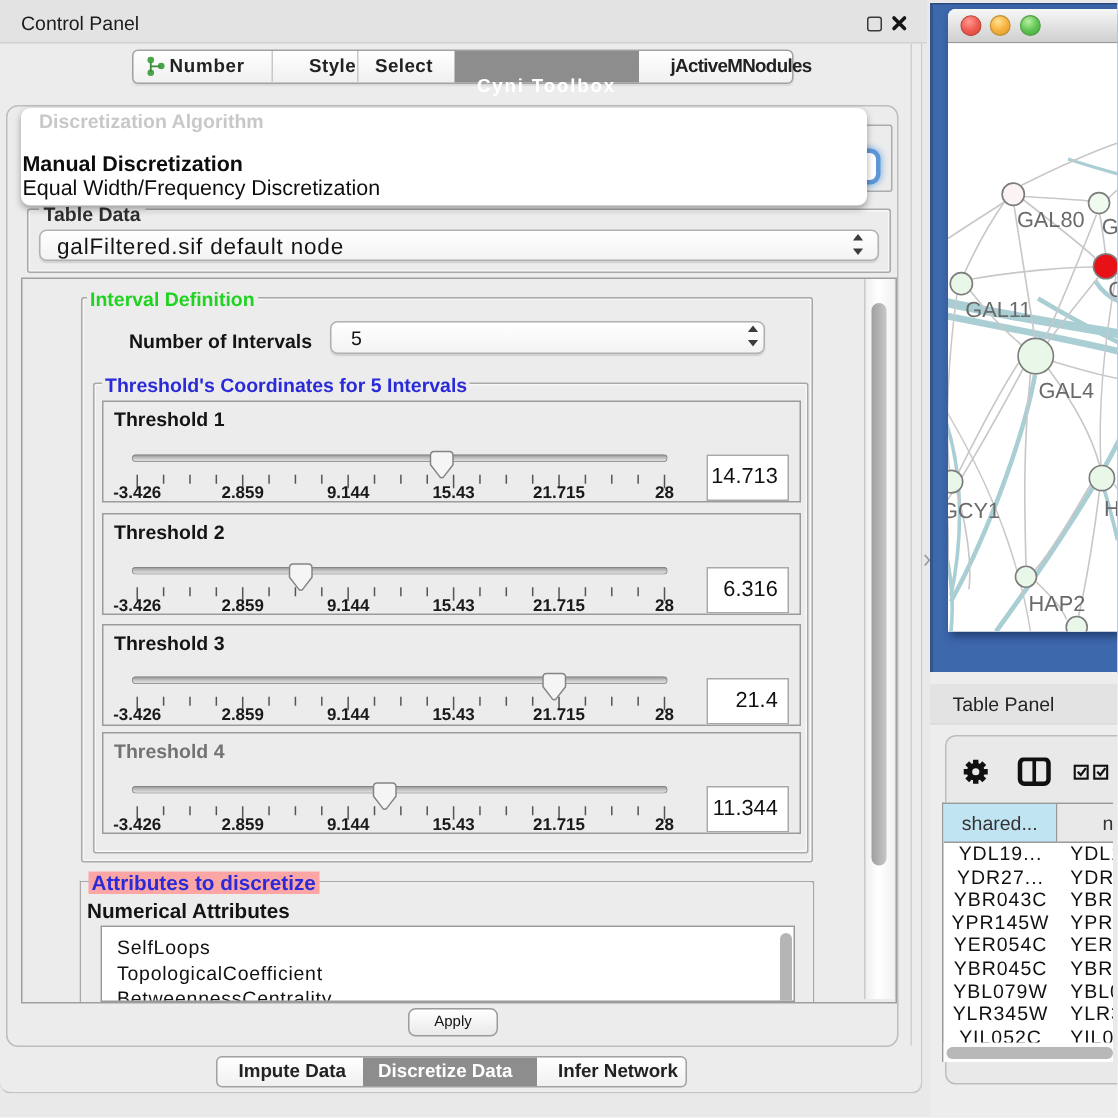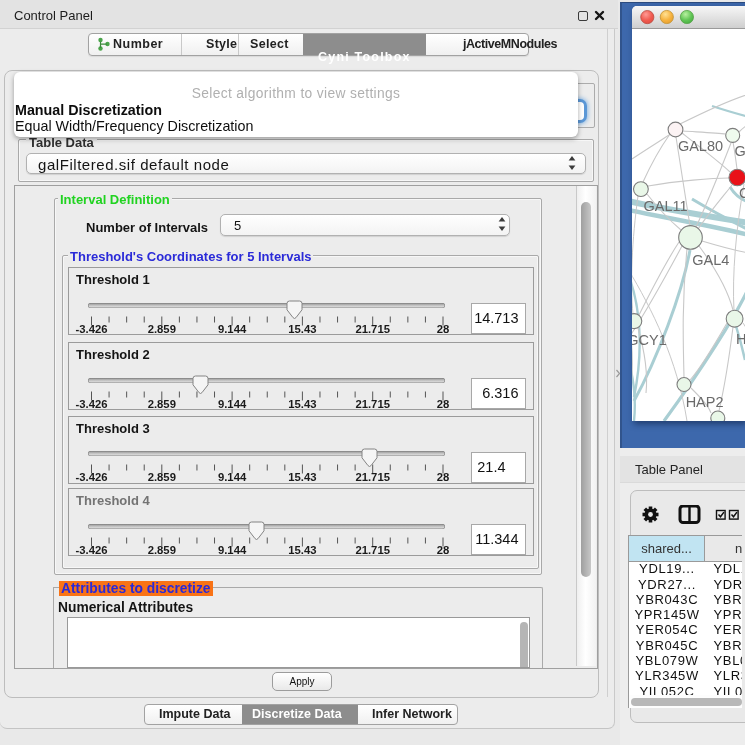--- a/index.html
+++ b/index.html
@@ -37,21 +37,21 @@
     <svg class="abs" style="left:9px;top:4px;" width="14" height="15">
       <circle cx="3.5" cy="3" r="2.2" fill="#4aa44a"></circle>
       <circle cx="3.5" cy="11.5" r="2.2" fill="#4aa44a"></circle>
       <circle cx="10.5" cy="7" r="2.2" fill="#4aa44a"></circle>
       <path d="M3.5,4.5 V11 M3.8,7.2 H10" stroke="#3b8a3b" stroke-width="1.2" fill="none"></path>
     </svg>
     <div class="abs" style="left:25px;top:4px;letter-spacing:0.5px;">Number</div>
     <div class="abs" style="left:105px;top:4px;letter-spacing:0.3px;margin-left:13px;">Style</div>
     <div class="abs" style="left:162px;top:4px;letter-spacing:0.3px;">Select</div>
     <div class="abs" style="left:230px;top:17px;color:#fff;letter-spacing:1.2px;">Cyni Toolbox</div>
-    <div class="abs" style="left:349px;top:4px;letter-spacing:-0.45px;padding-left:26px;">jActiveMNodules</div>
+    <div class="abs" style="left:333px;top:4px;letter-spacing:-0.45px;padding-left:26px;">jActiveMNodules</div>
   </div>
 
   <div class="abs" style="left:13.5px;top:83px;width:579px;height:43px;border:1px solid #ababab;border-radius:2px;"></div>
 
   <div class="abs" style="left:560px;top:98.5px;width:21px;height:18px;background:#fff;border:3px solid #5b97d6;
        border-radius:7px;box-shadow:0 0 4px 1px #8db9e4;"></div>
 
   <div class="abs" style="left:18px;top:139px;width:574px;height:41px;border:1px solid #a9a9a9;border-radius:2px;box-shadow:inset 0 0 0 1px #f7f7f7;"></div>
   <div class="abs b" style="left:26px;top:134.5px;font-size:13px;color:#2f2f2f;background:#ececec;padding:0 3px;">Table Data</div>
   <div class="abs" style="left:25.5px;top:153px;width:558px;height:19px;background:linear-gradient(#ffffff,#f3f3f3);
@@ -183,21 +183,21 @@
       </svg>
       <div class="abs b" style="left:91.5px;top:471px;transform:translateX(-50%);font-size:11.3px;color:#1a1a1a;">-3.426</div>
       <div class="abs b" style="left:161.8px;top:471px;transform:translateX(-50%);font-size:11.3px;color:#1a1a1a;">2.859</div>
       <div class="abs b" style="left:232.1px;top:471px;transform:translateX(-50%);font-size:11.3px;color:#1a1a1a;">9.144</div>
       <div class="abs b" style="left:302.4px;top:471px;transform:translateX(-50%);font-size:11.3px;color:#1a1a1a;">15.43</div>
       <div class="abs b" style="left:372.7px;top:471px;transform:translateX(-50%);font-size:11.3px;color:#1a1a1a;">21.715</div>
       <div class="abs b" style="left:443px;top:471px;transform:translateX(-50%);font-size:11.3px;color:#1a1a1a;">28</div>
       <svg class="abs" style="left:360.69906px;top:448px;" width="17" height="21">
         <path d="M1,3.5 Q1,1 3.5,1 H13.5 Q16,1 16,3.5 V9.8 L10,17.6 Q8.5,19.4 7,17.6 L1,9.8 Z" fill="#f5f5f5" stroke="#848484" stroke-width="1"></path>
       </svg>
-      <div class="abs" style="left:470.5px;top:451.5px;width:55px;height:31px;background:#fff;border:1px solid #a8a8a8;box-sizing:border-box;font-size:14.5px;color:#111;text-align:right;line-height:29px;padding-right:19px;box-sizing:border-box;">21.4</div>
+      <div class="abs" style="left:470.5px;top:451.5px;width:55px;height:31px;background:#fff;border:1px solid #a8a8a8;box-sizing:border-box;font-size:14.5px;color:#111;text-align:right;line-height:29px;padding-right:6px;box-sizing:border-box;">21.4</div>
       <div class="abs" style="left:68px;top:488px;width:464px;height:66px;border:1px solid #9b9b9b;"></div>
       <div class="abs b" style="left:76px;top:493px;font-size:13px;color:#737373;">Threshold 4</div>
       <div class="abs" style="left:88px;top:523.5px;width:357px;height:5px;border-radius:3px;background:linear-gradient(#8f8f8f,#c9c9c9 55%,#e8e8e8);box-shadow:inset 0 0 0 0.5px #808080;"></div>
       <svg class="abs" style="left:88px;top:536.5px;" width="360" height="11">
         <line x1="3.5" y1="0.5" x2="3.5" y2="9.5" stroke="#555" stroke-width="1"></line>
         <line x1="21.075" y1="0.5" x2="21.075" y2="6.5" stroke="#555" stroke-width="1"></line>
         <line x1="38.65" y1="0.5" x2="38.65" y2="6.5" stroke="#555" stroke-width="1"></line>
         <line x1="56.224999999999994" y1="0.5" x2="56.224999999999994" y2="6.5" stroke="#555" stroke-width="1"></line>
         <line x1="73.8" y1="0.5" x2="73.8" y2="9.5" stroke="#555" stroke-width="1"></line>
         <line x1="91.375" y1="0.5" x2="91.375" y2="6.5" stroke="#555" stroke-width="1"></line>
@@ -223,23 +223,26 @@
       <div class="abs b" style="left:302.4px;top:543.5px;transform:translateX(-50%);font-size:11.3px;color:#1a1a1a;">15.43</div>
       <div class="abs b" style="left:372.7px;top:543.5px;transform:translateX(-50%);font-size:11.3px;color:#1a1a1a;">21.715</div>
       <div class="abs b" style="left:443px;top:543.5px;transform:translateX(-50%);font-size:11.3px;color:#1a1a1a;">28</div>
       <svg class="abs" style="left:248.17687999999998px;top:520.5px;" width="17" height="21">
         <path d="M1,3.5 Q1,1 3.5,1 H13.5 Q16,1 16,3.5 V9.8 L10,17.6 Q8.5,19.4 7,17.6 L1,9.8 Z" fill="#f5f5f5" stroke="#848484" stroke-width="1"></path>
       </svg>
       <div class="abs" style="left:470.5px;top:524px;width:55px;height:31px;background:#fff;border:1px solid #a8a8a8;box-sizing:border-box;font-size:14.5px;color:#111;text-align:right;line-height:29px;padding-right:6px;box-sizing:border-box;">11.344</div>
     </div>
 
   <div class="abs" style="left:53px;top:587px;width:488px;height:80px;border:1px solid #a9a9a9;border-bottom:0;border-top-right-radius:2px;"></div>
-  <div class="abs b" style="left:59px;top:581px;font-size:13.8px;color:#2a2ad8;background:#f97316;padding:0 2px;">Attributes to discretize</div>
+  <div class="abs b" style="left:59px;top:581px;font-size:13.8px;color:#2a2ad8;background:#fca5a5;padding:0 2px;">Attributes to discretize</div>
   <div class="abs b" style="left:58px;top:600px;font-size:13.8px;color:#141414;">Numerical Attributes</div>
   <div class="abs" style="left:67px;top:617px;width:461px;height:49px;background:#fff;border:1px solid #999;overflow:hidden;">
+    <div style="position:absolute;left:10px;top:4.5px;font-size:13px;letter-spacing:0.5px;color:#111;line-height:17.4px;">
+      SelfLoops<br>TopologicalCoefficient<br>BetweennessCentrality
+    </div>
     <div style="position:absolute;left:452px;top:4px;width:8px;height:60px;background:#b5b5b5;border-radius:4px;"></div>
   </div>
 
   <div class="abs" style="left:272px;top:672px;width:58px;height:17px;background:linear-gradient(#ffffff,#e9e9e9);
        border:1px solid #9c9c9c;border-radius:5px;text-align:center;font-size:10px;color:#111;line-height:17px;">Apply</div>
 
   <div class="abs" id="bottabs" style="left:144px;top:704px;height:21px;font-size:12.5px;font-weight:bold;color:#222;">
     <div class="abs" style="left:0;top:0;width:312px;height:19px;border:1px solid #a2a2a2;border-radius:4px;
          background:linear-gradient(#ffffff,#f0f0f0);"></div>
     <div class="abs" style="left:98px;top:1px;width:116px;height:19px;background:#8d8d8d;"></div>
@@ -247,21 +250,21 @@
     <div class="abs" style="left:108px;top:3px;color:#fff;">Discretize Data</div>
     <div class="abs" style="left:228px;top:3px;">Infer Network</div>
   </div>
 
   <svg class="abs" style="left:615px;top:369px;" width="6" height="9">
       <path d="M1.5,1 L4.5,4.5 L1.5,8" fill="none" stroke="#9a9a9a" stroke-width="1.2"></path>
     </svg>
 
   <div class="abs" style="left:14px;top:72px;width:564px;height:64.5px;background:#fff;border-radius:6px;
        box-shadow:0 2px 5px rgba(0,0,0,0.35);"></div>
-  <div class="abs" style="left:14px;top:86px;width:564px;text-align:center;font-size:13.8px;letter-spacing:0.35px;color:#b0b0b0;">Select algorithm to view settings</div>
+  <div class="abs b" style="left:26px;top:73px;font-size:13px;color:#c8c8c8;">Discretization Algorithm</div>
   <div class="abs b" style="left:15px;top:102px;font-size:14.3px;color:#0d0d0d;">Manual Discretization</div>
   <div class="abs" style="left:15px;top:118px;font-size:14.3px;color:#0d0d0d;">Equal Width/Frequency Discretization</div>
 
   <div class="abs" style="left:620px;top:2px;width:125px;height:446px;background:#3d68ac;border-left:2px solid #31548c;border-top:1px solid #2c4b7e;"></div>
 
   <div class="abs" style="left:632px;top:6px;width:113px;height:415px;background:#fff;border-radius:5px 0 0 0;
        box-shadow:2px 3px 6px rgba(10,25,60,0.55);"></div>
   <div class="abs" style="left:632px;top:6px;width:113px;height:22px;border-radius:5px 0 0 0;
        background:linear-gradient(#f7f7f7,#cfcfcf);border-bottom:1px solid #9a9a9a;"></div>
   <svg class="abs" style="left:638px;top:9px;" width="60" height="16">

